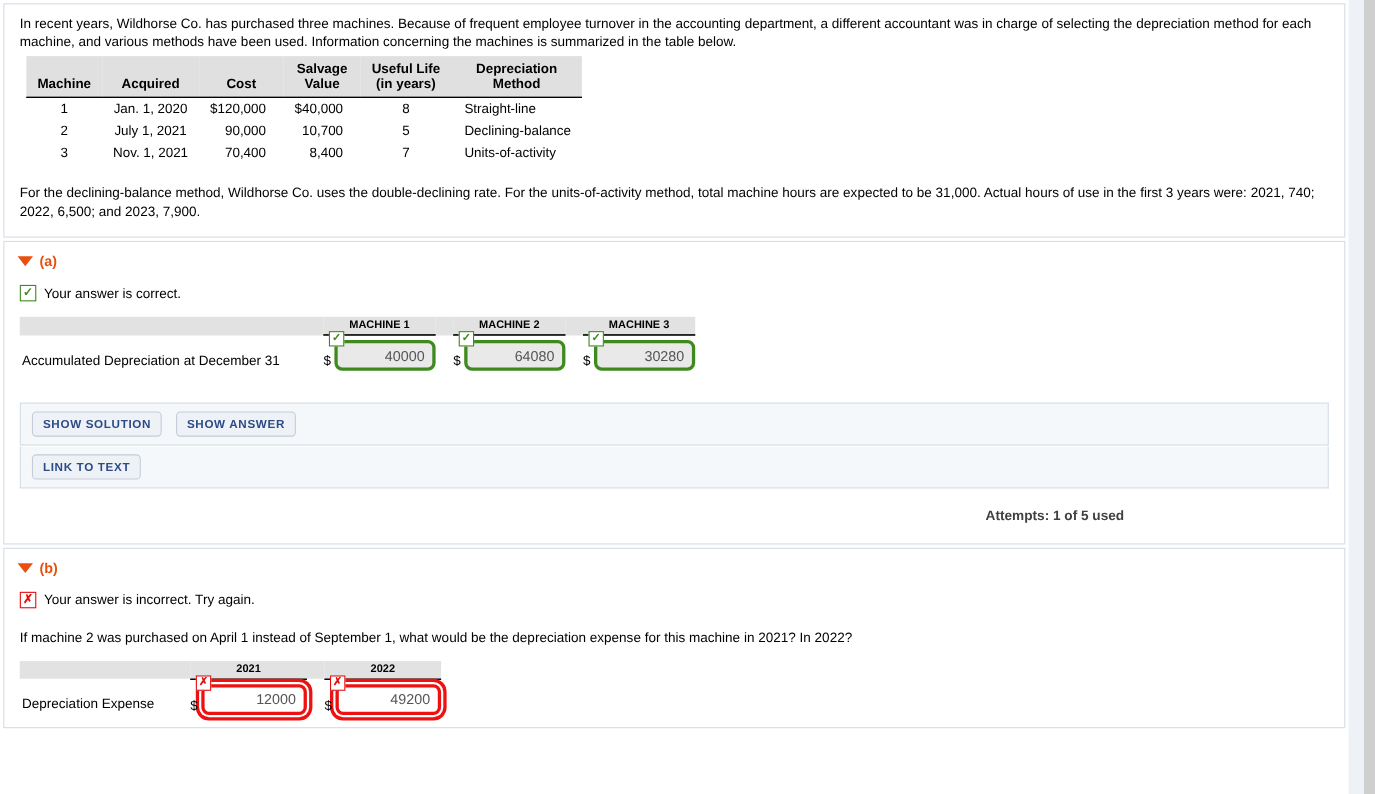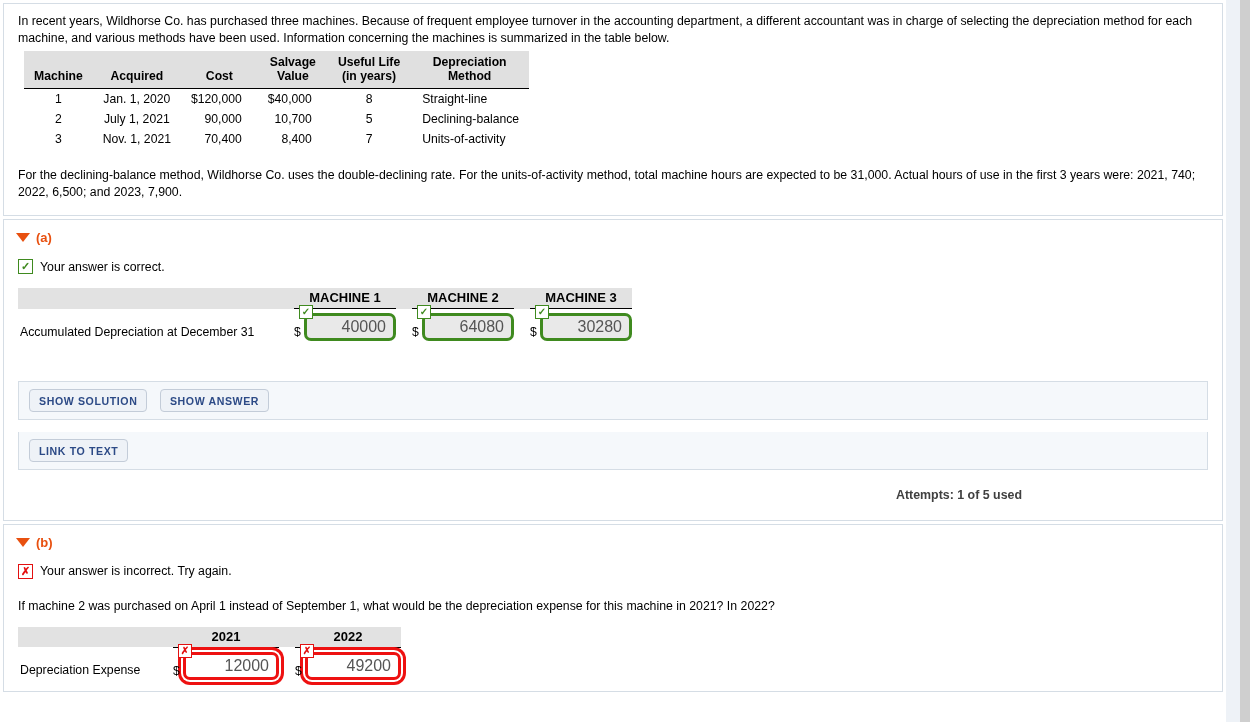--- a/index.html
+++ b/index.html
@@ -105,21 +105,21 @@
     font-size: 12.3px; color: #000;
     padding: 20px 0 0 14px;
   }
 
   
   .ans-wrap { padding: 14px 0 0 14px; position: relative; }
   table.answers { border-collapse: collapse; }
   table.answers th.lbl-h { background: #e2e2e2; width: 276px; border-bottom: none; }
   table.answers th.col-h {
     background: #e2e2e2;
-    font-size: 13px; font-weight: bold; color: #000;
+    font-size: 10px; font-weight: bold; color: #000;
     text-align: center;
     padding: 2px 6px 3px 6px;
     border-bottom: 1.8px solid #000;
   }
   table.answers th.gap-h { background: #e2e2e2; padding: 0 8px; border-bottom: none; }
   table.answers td.lbl {
     font-size: 12.3px; color: #000;
     padding: 16px 8px 14px 2px;
     white-space: nowrap;
   }
@@ -130,21 +130,21 @@
     position: relative;
     display: inline-block;
     padding-left: 10px;
   }
   .dollar {
     position: absolute; left: 0; bottom: 2px;
     font-size: 12.2px; color: #000;
   }
   .inp {
     font-family: "Liberation Sans", sans-serif;
-    font-size: 16px;
+    font-size: 13px;
     color: #555;
     text-align: right;
     width: 92px;
     height: 28px;
     padding: 2px 7px 2px 4px;
     border-radius: 7px;
     outline: none;
   }
   .inp.green {
     background: #e9e9e9;
@@ -165,21 +165,21 @@
     background: #fff; z-index: 3;
   }
   .mark.ok { border: 1.5px solid #3f8a1f; color: #3f8a1f; }
   .mark.bad { border: 1.5px solid #e31010; color: #e31010; z-index: 5; }
 
   
   .btnbar {
     background: #f5f8fb;
     border: 1px solid #d5dde5;
     padding: 7px 10px;
-    margin: 12px 14px 0 14px;
+    margin: 1px 14px 0 14px;
   }
   .btnbar + .btnbar { border-top: none; }
   .btn {
     display: inline-block;
     background: #eef2f7;
     border: 1px solid #c3ccd8;
     border-radius: 4px;
     color: #2c4a86;
     font-size: 10.6px;
     font-weight: bold;

